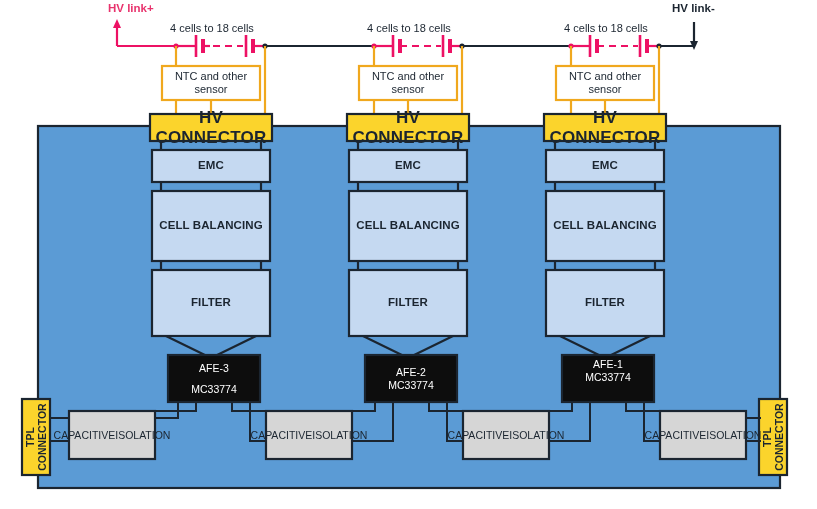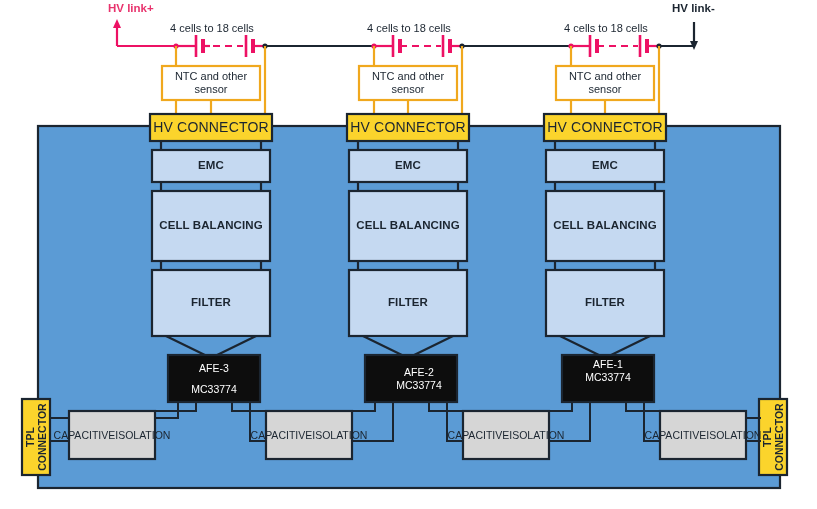--- a/index.html
+++ b/index.html
@@ -2,21 +2,21 @@
 <html><head>
 <meta charset="utf-8">
 <style>
   html,body{margin:0;padding:0;background:#ffffff;}
   body{font-family:"Liberation Sans",sans-serif;}
   #stage{position:relative;width:817px;height:509px;background:#ffffff;overflow:hidden;}
   #stage svg{position:absolute;left:0;top:0;}
   .lbl{position:absolute;display:flex;align-items:center;justify-content:center;
        text-align:center;line-height:1.15;pointer-events:none;}
   .blk-txt{font-size:11.5px;color:#1b2530;letter-spacing:.1px;font-weight:bold;}
-  .hv-txt{font-size:14px;color:#1b2530;font-weight:400;letter-spacing:.2px;}
+  .hv-txt{font-size:17px;color:#1b2530;font-weight:700;letter-spacing:.2px;}
   .afe-txt{font-size:10.5px;color:#ffffff;flex-direction:column;}
   .afe-txt b{font-weight:400;font-size:10.5px;}
   .afe-txt span{font-weight:400;}
   .cap-txt{font-size:10.5px;color:#1b2530;flex-direction:row;}
   .ntc-txt{font-size:11px;color:#1b2530;}
   .cells-txt{font-size:11px;color:#1b2530;}
   .tpl-txt{font-size:10.5px;color:#1b2530;font-weight:700;}
   .tpl-rot{transform:rotate(-90deg);white-space:nowrap;}
   .hvlink-p{font-size:11.5px;color:#E8336D;font-weight:700;}
   .hvlink-n{font-size:11.5px;color:#1b2530;font-weight:700;}
@@ -199,21 +199,21 @@
   <div class="lbl blk-txt" style="left:546px;top:191px;width:118px;height:70px;">CELL BALANCING</div>
 
   <div class="lbl blk-txt" style="left:152px;top:270px;width:118px;height:66px;">FILTER</div>
   <div class="lbl blk-txt" style="left:349px;top:270px;width:118px;height:66px;">FILTER</div>
   <div class="lbl blk-txt" style="left:546px;top:270px;width:118px;height:66px;">FILTER</div>
 
   <div class="lbl afe-txt" style="left:168px;top:355px;width:92px;height:47px;gap:8px;">
     <span>AFE-3</span>
     <b>MC33774</b>
   </div>
-  <div class="lbl afe-txt" style="left:365px;top:355px;width:92px;height:47px;padding-left:8px;">
+  <div class="lbl afe-txt" style="left:365px;top:355px;width:92px;height:47px;">
     <span>AFE-2</span>
     <b>MC33774</b>
   </div>
   <div class="lbl afe-txt" style="left:562px;top:355px;width:92px;height:31px;text-align:center;">
     <span>AFE-1</span>
     <b>MC33774</b>
   </div>
 
   <div class="lbl cap-txt" style="left:69px;top:411px;width:86px;height:48px;">
     <span>CAPACITIVE</span>

